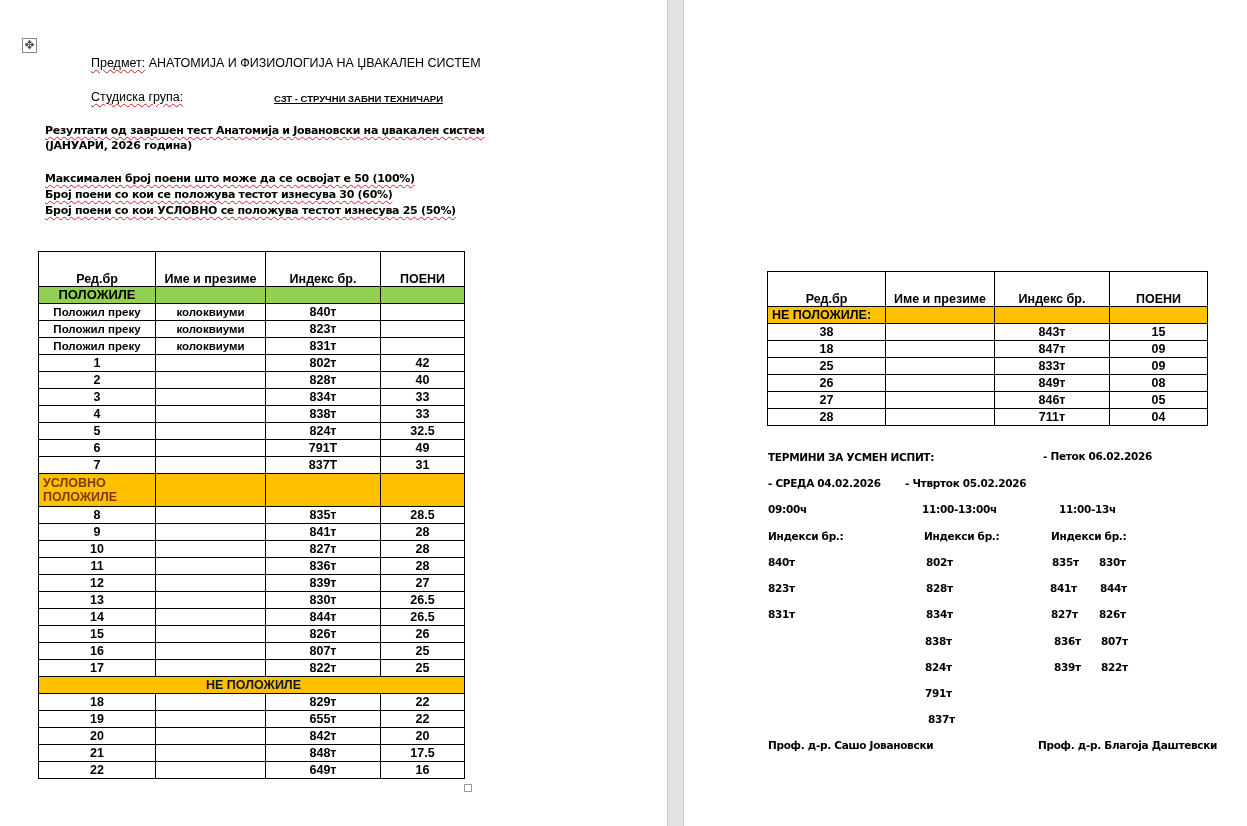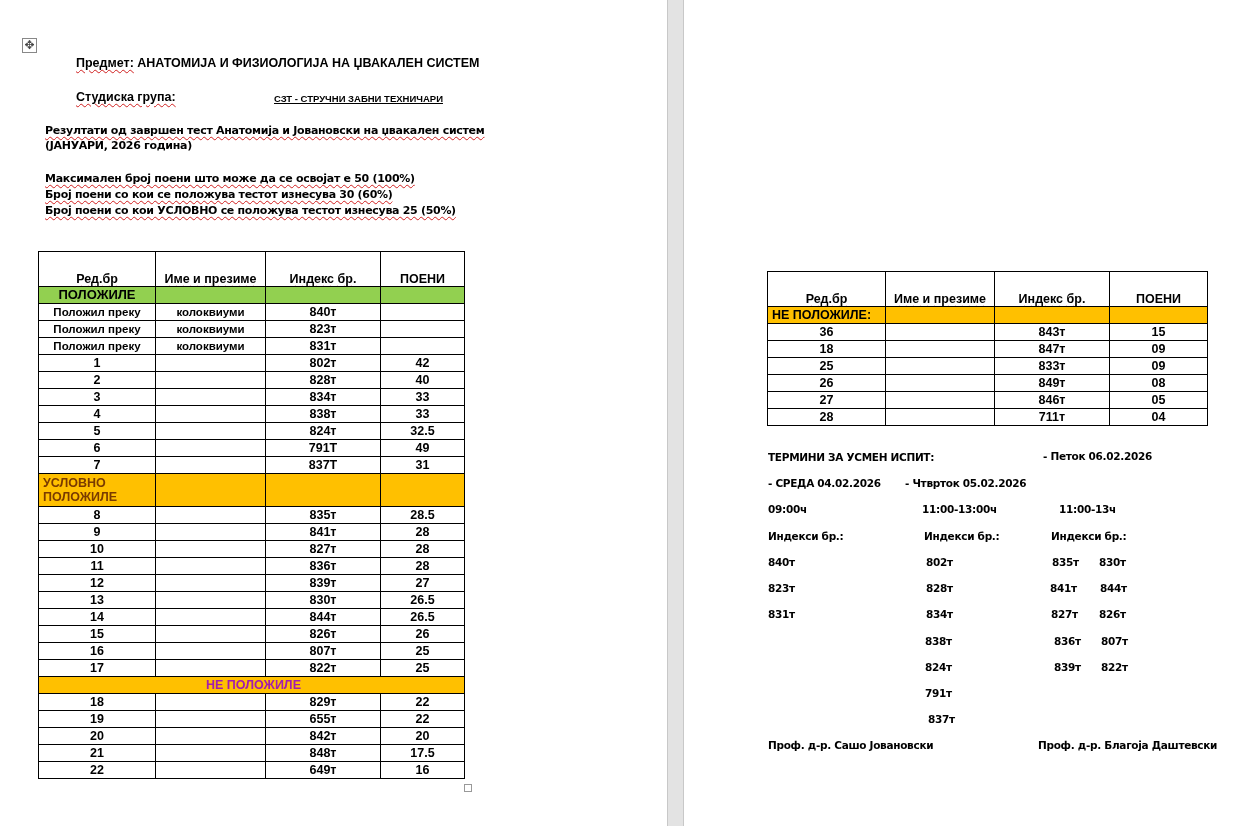--- a/index.html
+++ b/index.html
@@ -29,21 +29,21 @@
     .resize-handle {
       position: absolute; left: 464px; top: 784px; width: 8px; height: 8px;
       border: 1px solid #999; box-sizing: border-box; background: #fff;
     }
     .squig {
       text-decoration: underline wavy #d02020;
       text-decoration-thickness: 1px;
       text-underline-offset: 2px;
     }
     .hdr {
-      position: absolute; left: 36px; font-weight: bold; white-space: nowrap;
+      position: absolute; left: 51px; font-weight: normal; white-space: nowrap;
       font-size: 12.5px;
       padding-left: 40px;
     }
     .hdr-subject { top: 56px; }
     .hdr-group { top: 90px; }
     .group-value {
       position: absolute; left: 274px; top: 93px; font-size: 9.5px; font-weight: bold;
       text-decoration: underline; white-space: nowrap;
     }
     .txt {
@@ -56,21 +56,21 @@
     }
     table.grades td {
       border: 1px solid #000; padding: 0; text-align: center; height: 16px; line-height: 16px;
       overflow: hidden; white-space: nowrap;
     }
     table.grades tr.head td { height: 34px; vertical-align: bottom; line-height: 14px; }
     table.grades tr.green td { background: #92d050; }
     table.grades tr.orange td { background: #ffc000; }
     .sec-label-green { font-size: 13px; }
     .sec-label-orange { text-align: left !important; padding-left: 4px !important; color: #7a3b00; line-height: 14px !important; font-size: 12.5px; margin-left: 44px; }
-    .sec-label-red { text-align: left; padding-left: 4px !important; color: #a21caf; }
+    .sec-label-red { text-align: left; padding-left: 4px !important; color: #0f172a; }
     .small { font-size: 11.5px; }
     #t-left { left: 38px; top: 251px; width: 426px; }
     #t-right { left: 767px; top: 271px; width: 440px; }
     .col-a { width: 117px; } .col-b { width: 110px; } .col-c { width: 115px; } .col-d { width: 84px; }
     .col-ra { width: 118px; } .col-rb { width: 109px; } .col-rc { width: 115px; } .col-rd { width: 98px; }
     .sched {
       position: absolute; font-size: 10.5px; font-weight: bold; white-space: nowrap;
       font-family: "DejaVu Sans", sans-serif; letter-spacing: -0.3px;
     }
   </style>
@@ -300,21 +300,21 @@
         <td class="squig" style="text-decoration: none;"><span class="squig">Индекс бр.</span></td>
         <td style="text-decoration: none;"><span>ПОЕНИ</span></td>
       </tr>
       <tr class="orange">
         <td class="sec-label-orange" style="color: rgb(0, 0, 0);">НЕ ПОЛОЖИЛЕ:</td>
         <td></td>
         <td></td>
         <td></td>
       </tr>
       <tr>
-        <td>36</td>
+        <td>38</td>
         <td></td>
         <td>843т</td>
         <td>15</td>
       </tr>
       <tr>
         <td>18</td>
         <td></td>
         <td>847т</td>
         <td>09</td>
       </tr>

